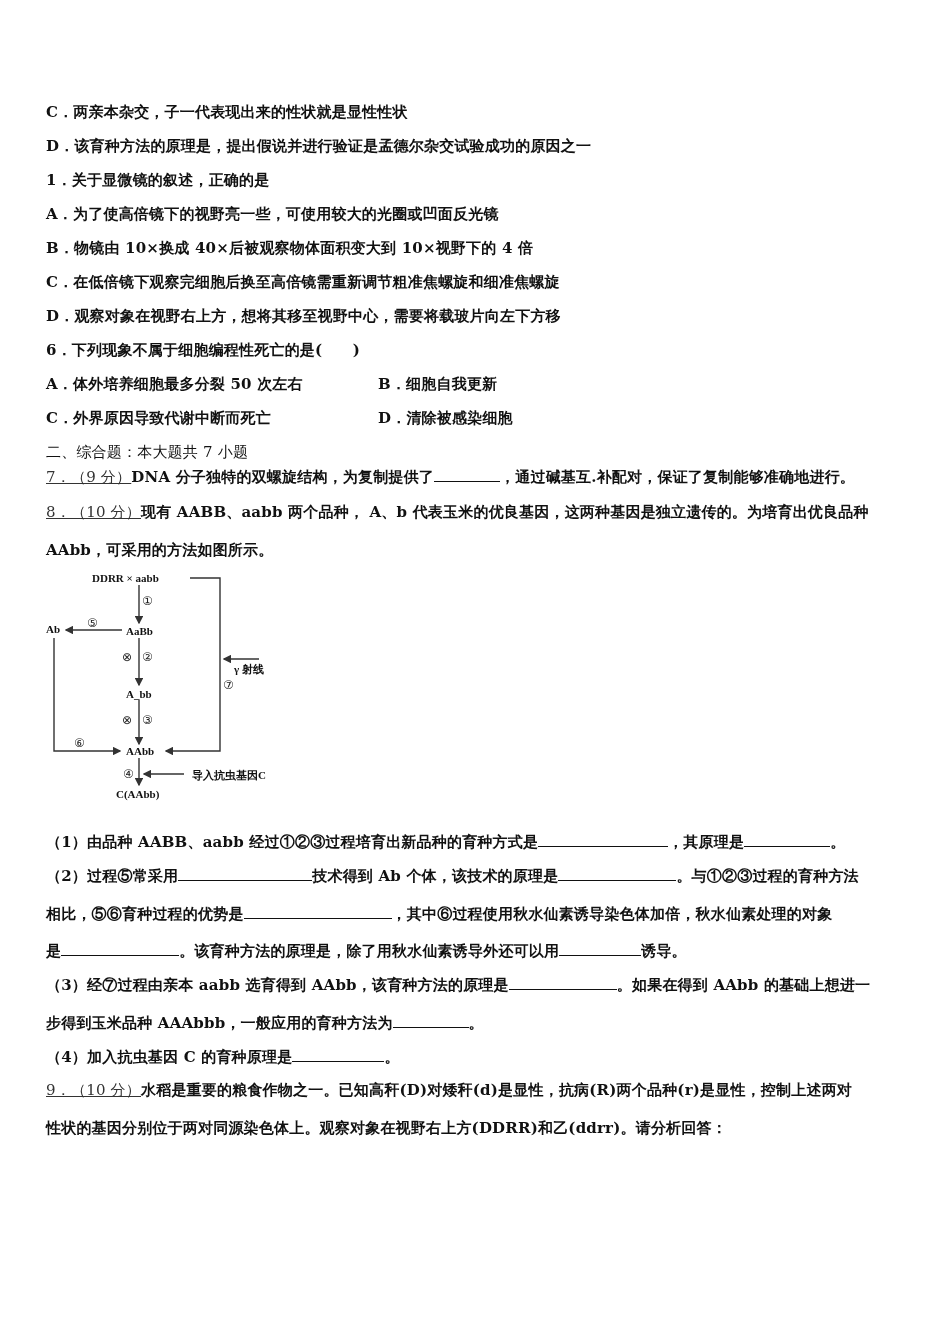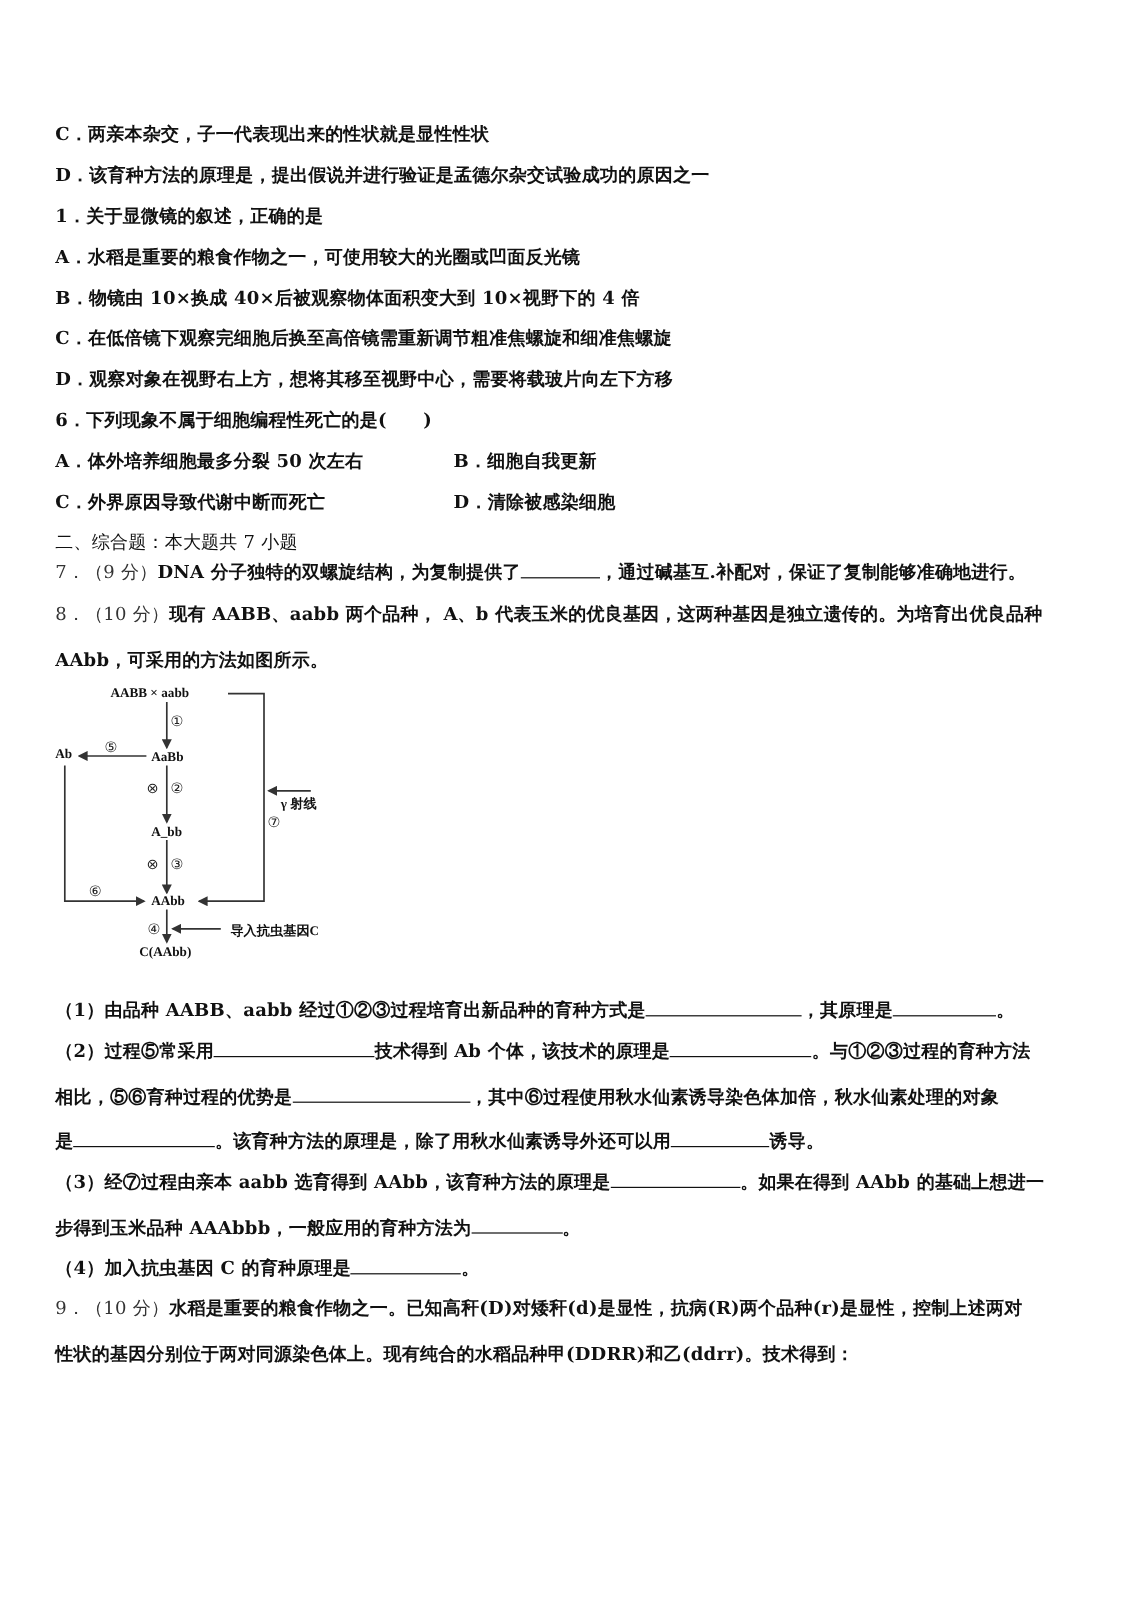--- a/index.html
+++ b/index.html
@@ -6,36 +6,36 @@
   body {
     width: 950px; height: 1344px; position: relative; overflow: hidden;
     font-family: "DejaVu Serif", "Liberation Serif", serif;
     color: #111;
   }
   .line {
     position: absolute; left: 46px; font-size: 15px; line-height: 20px;
     white-space: nowrap; letter-spacing: 0.2px;
   }
   .b { font-weight: bold; }
-  .num { color: #333; font-weight: normal; }
+  .num { color: #333; font-weight: normal; text-decoration: underline; }
   .opt-b { position: absolute; left: 378px; }
   .blank { display: inline-block; border-bottom: 1.5px solid #111; height: 14px; vertical-align: baseline; }
   #diagram { position: absolute; left: 44px; top: 568px; width: 260px; height: 240px; }
   #diagram svg { position: absolute; left: 0; top: 0; }
   .dl { position: absolute; font-size: 11px; font-weight: bold; font-family: "Liberation Serif", serif; white-space: nowrap; }
   .circ { position: absolute; font-size: 12px; font-family: "DejaVu Sans", sans-serif; color: #222; }
 </style>
 </head>
 <body>
 
 <div class="line b" style="top:102px">C．两亲本杂交，子一代表现出来的性状就是显性性状</div>
 <div class="line b" style="top:136px">D．该育种方法的原理是，提出假说并进行验证是孟德尔杂交试验成功的原因之一</div>
 
 <div class="line b" style="top:170px">1．关于显微镜的叙述，正确的是</div>
-<div class="line b" style="top:204px">A．水稻是重要的粮食作物之一，可使用较大的光圈或凹面反光镜</div>
+<div class="line b" style="top:204px">A．为了使高倍镜下的视野亮一些，可使用较大的光圈或凹面反光镜</div>
 <div class="line b" style="top:238px">B．物镜由 10×换成 40×后被观察物体面积变大到 10×视野下的 4 倍</div>
 <div class="line b" style="top:272px">C．在低倍镜下观察完细胞后换至高倍镜需重新调节粗准焦螺旋和细准焦螺旋</div>
 <div class="line b" style="top:306px">D．观察对象在视野右上方，想将其移至视野中心，需要将载玻片向左下方移</div>
 
 <div class="line b" style="top:340px">6．下列现象不属于细胞编程性死亡的是(　　)</div>
 <div class="line b" style="top:374px">A．体外培养细胞最多分裂 50 次左右</div>
 <div class="line b opt-b" style="top:374px">B．细胞自我更新</div>
 <div class="line b" style="top:408px">C．外界原因导致代谢中断而死亡</div>
 <div class="line b opt-b" style="top:408px">D．清除被感染细胞</div>
 
@@ -71,21 +71,21 @@
 
       <polyline points="146,10 176,10 176,183 122,183" marker-end="url(#ah)"></polyline>
 
       <line x1="215" y1="91" x2="180" y2="91" marker-end="url(#ah)"></line>
 
       <line x1="95" y1="190" x2="95" y2="217" marker-end="url(#ah)"></line>
 
       <line x1="140" y1="206" x2="100" y2="206" marker-end="url(#ah)"></line>
     </g>
   </svg>
-  <span class="dl" style="left:48px;top:4px">AABB ×   aabb</span>
+  <span class="dl" style="left:48px;top:4px">DDRR ×   aabb</span>
   <span class="circ" style="left:98px;top:26px">①</span>
   <span class="dl" style="left:2px;top:55px">Ab</span>
   <span class="circ" style="left:43px;top:48px">⑤</span>
   <span class="dl" style="left:82px;top:57px">AaBb</span>
   <span class="circ" style="left:78px;top:82px">⊗</span>
   <span class="circ" style="left:98px;top:82px">②</span>
   <span class="dl" style="left:190px;top:94px">γ 射线</span>
   <span class="circ" style="left:179px;top:110px">⑦</span>
   <span class="dl" style="left:82px;top:120px">A_bb</span>
   <span class="circ" style="left:78px;top:145px">⊗</span>
@@ -118,13 +118,13 @@
   <span>步得到玉米品种 AAAbbb，一般应用的育种方法为</span><span class="blank" style="width:76px"></span><span>。</span>
 </div>
 
 <div class="line b" style="top:1047px">
   <span>（4）加入抗虫基因 C 的育种原理是</span><span class="blank" style="width:92px"></span><span>。</span>
 </div>
 
 <div class="line" style="top:1080px">
   <span class="num">9．（10 分）</span><span class="b">水稻是重要的粮食作物之一。已知高秆(D)对矮秆(d)是显性，抗病(R)两个品种(r)是显性，控制上述两对</span>
 </div>
-<div class="line b" style="top:1118px">性状的基因分别位于两对同源染色体上。现有纯合的水稻品种甲(DDRR)和乙(ddrr)。技术得到：</div>
+<div class="line b" style="top:1118px">性状的基因分别位于两对同源染色体上。观察对象在视野右上方(DDRR)和乙(ddrr)。请分析回答：</div>
 
 </body></html>

